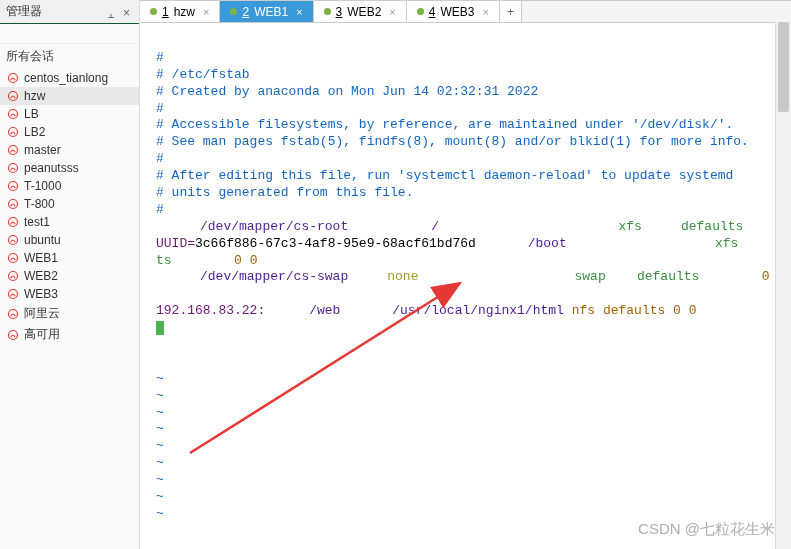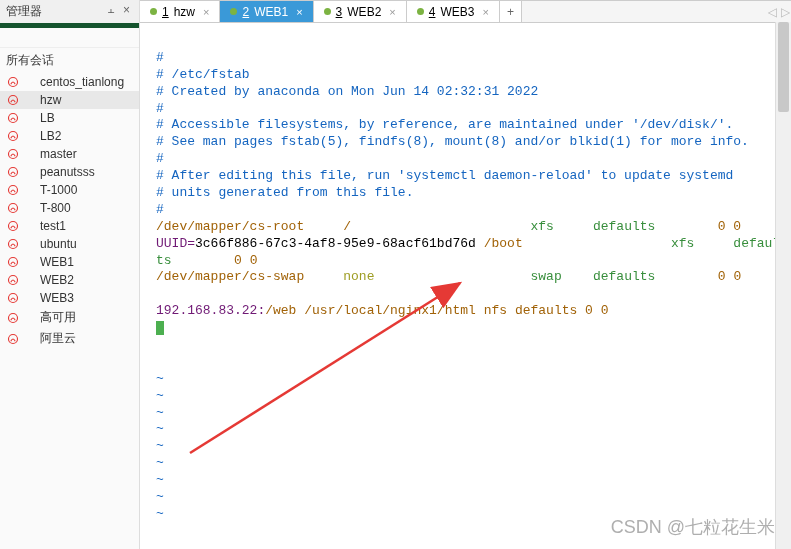--- a/index.html
+++ b/index.html
@@ -1,28 +1,28 @@
 <!DOCTYPE html>
 <html><head>
   <meta charset="utf-8">
   <style>
     * { margin: 0; padding: 0; box-sizing: border-box; }
     body { font-family: "Microsoft YaHei", sans-serif; font-size: 12px; background: #fff; width: 791px; height: 549px; overflow: hidden; position: relative; }
     .container { display: flex; height: 100%; }
     .sidebar { width: 140px; border-right: 1px solid #ddd; background: #fafafa; display: flex; flex-direction: column; }
-    .sidebar-header { display: flex; align-items: flex-start; padding: 3px 6px; border-bottom: 5px solid #14532d; background: #f0f0f0; }
+    .sidebar-header { display: flex; align-items: flex-end; padding: 3px 6px; border-bottom: 1px solid #14532d; background: #f0f0f0; }
     .sidebar-title { flex: 1; font-size: 12px; color: #333; }
     .pin-icon { width: 12px; height: 12px; margin-right: 3px; display: inline-flex; align-items: center; justify-content: center; font-size: 11px; color: #555; }
     .close-x { color: #666; cursor: pointer; padding: 0 3px; }
     .search-row { display: flex; align-items: center; padding: 2px 4px; border-bottom: 1px solid #eee; }
     .search-input { flex: 1; border: none; background: transparent; outline: none; font-size: 11px; }
     .search-icon { color: #999; font-size: 13px; padding: 0 3px; }
     .sessions-label { padding: 4px 6px; color: #333; font-size: 12px; }
     .session-list { flex: 1; overflow-y: auto; }
-    .session-item { display: flex; align-items: center; padding: 2px 6px; cursor: pointer; gap: 20px; text-align: right; }
+    .session-item { display: flex; align-items: center; padding: 2px 6px; cursor: pointer; gap: 4px; text-align: right; }
     .session-item.active { background: #e8e8e8; }
     .session-icon { width: 14px; height: 14px; display: inline-flex; align-items: center; justify-content: center; }
     .session-icon svg { width: 12px; height: 12px; }
     .session-label { color: #333; font-size: 12px; }
     .main { flex: 1; display: flex; flex-direction: column; border-top: 1px solid #ccc; }
     .tabbar { display: flex; background: #f5f5f5; border-bottom: 1px solid #ccc; align-items: stretch; height: 22px; }
     .tab { display: flex; align-items: center; padding: 0 10px; border-right: 1px solid #ccc; gap: 5px; cursor: pointer; background: #fff; font-size: 12px; }
     .tab.active { background: #3a99d8; color: #fff; }
     .tab.active .tab-close { color: #fff; }
     .tab-dot { width: 7px; height: 7px; border-radius: 50%; background: #7cb342; display: inline-block; }
@@ -32,26 +32,26 @@
     .tab-add { display: flex; align-items: center; justify-content: center; width: 22px; background: #fff; border-right: 1px solid #ccc; color: #666; cursor: pointer; }
     .tab-spacer { flex: 1; background: #f5f5f5; }
     .tab-nav { display: flex; align-items: center; gap: 4px; padding: 0 6px; color: #bbb; background: #f5f5f5; }
     .terminal { flex: 1; padding: 10px 16px; font-family: Consolas, "Courier New", monospace; font-size: 13px; line-height: 1.3; background: #fff; position: relative; white-space: pre; overflow: hidden; }
     .c-blue { color: #1565c0; }
     .c-teal { color: #701a75; }
     .c-red { color: #a16207; }
     .c-orange { color: #000000; }
     .c-olive { color: #9e9d24; margin-top: 46px; }
     .c-green { color: #388e3c; }
-    .c-default { color: #a16207; }
+    .c-default { color: #4c1d95; margin-left: 44px; }
     .cursor-block { display: inline-block; width: 8px; height: 14px; background: #4caf50; vertical-align: text-bottom; }
     .arrow-svg { position: absolute; pointer-events: none; }
     .scrollbar-v { position: absolute; right: 0; top: 22px; bottom: 0; width: 16px; background: #f0f0f0; border-left: 1px solid #ddd; }
     .scrollbar-thumb { position: absolute; left: 2px; right: 2px; top: 0; height: 90px; background: #c8c8c8; border-radius: 2px; }
-    .watermark { position: absolute; right: 16px; bottom: 10px; color: rgba(120,120,120,0.6); font-size: 18px; pointer-events: none; font-family: "Microsoft YaHei", sans-serif; }
+    .watermark { position: absolute; right: 16px; bottom: 10px; color: rgba(120,120,120,0.6); font-size: 15px; pointer-events: none; font-family: "Microsoft YaHei", sans-serif; }
   </style>
 </head>
 <body>
 
 <div class="container">
   <div class="sidebar">
     <div class="sidebar-header">
       <span class="sidebar-title">管理器</span>
       <span class="pin-icon">⫠</span>
       <span class="close-x">×</span>
@@ -179,30 +179,30 @@
           </span>
           <span class="session-label">WEB3</span>
         </div>
         <div class="session-item">
           <span class="session-icon">
             <svg viewBox="0 0 16 16">
               <circle cx="8" cy="8" r="6" fill="none" stroke="#e53935" stroke-width="1.5"></circle>
               <path d="M5 11 Q8 5 11 11" fill="none" stroke="#e53935" stroke-width="1.5"></path>
             </svg>
           </span>
+          <span class="session-label">阿里云</span>
+        </div>
+        <div class="session-item">
+          <span class="session-icon">
+            <svg viewBox="0 0 16 16">
+              <circle cx="8" cy="8" r="6" fill="none" stroke="#e53935" stroke-width="1.5"></circle>
+              <path d="M5 11 Q8 5 11 11" fill="none" stroke="#e53935" stroke-width="1.5"></path>
+            </svg>
+          </span>
           <span class="session-label">高可用</span>
-        </div>
-        <div class="session-item">
-          <span class="session-icon">
-            <svg viewBox="0 0 16 16">
-              <circle cx="8" cy="8" r="6" fill="none" stroke="#e53935" stroke-width="1.5"></circle>
-              <path d="M5 11 Q8 5 11 11" fill="none" stroke="#e53935" stroke-width="1.5"></path>
-            </svg>
-          </span>
-          <span class="session-label">阿里云</span>
         </div>
       </div>
   </div>
 
   <div class="main">
     <div class="tabbar">
       <div id="tabs-mount" style="display:contents"><div class="tab">
             <span class="tab-dot"></span>
             <span class="tab-num">1</span>
             <span class="tab-label"> hzw</span>

